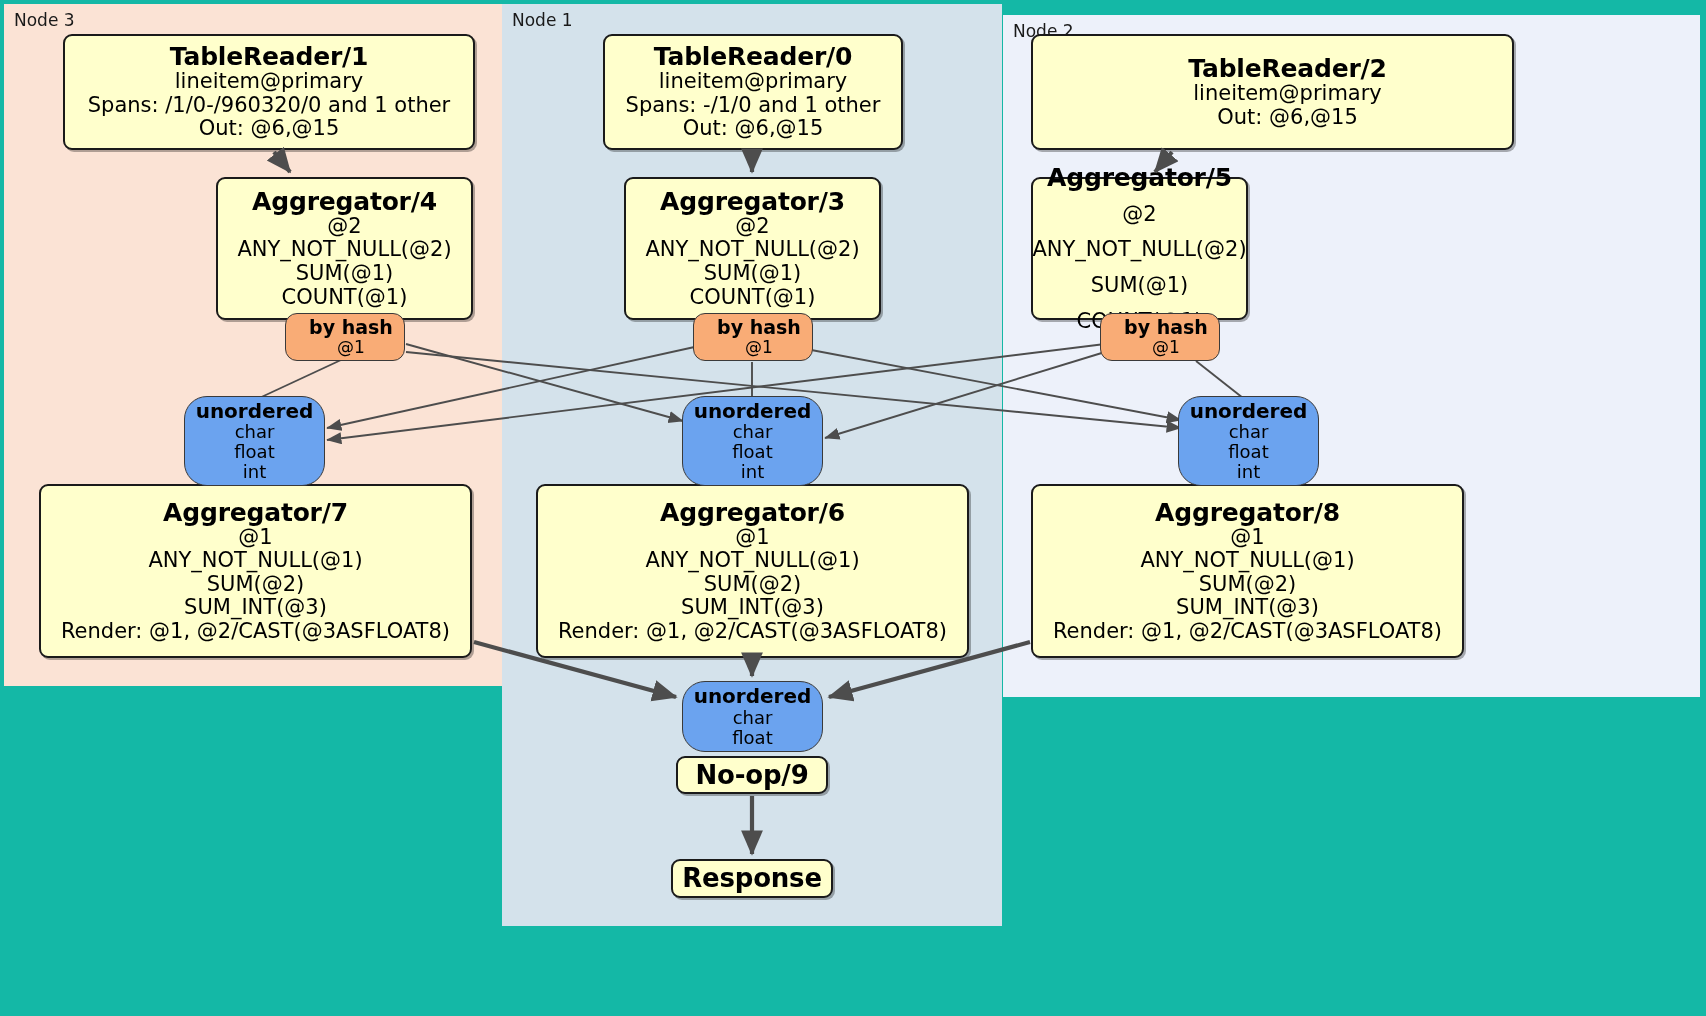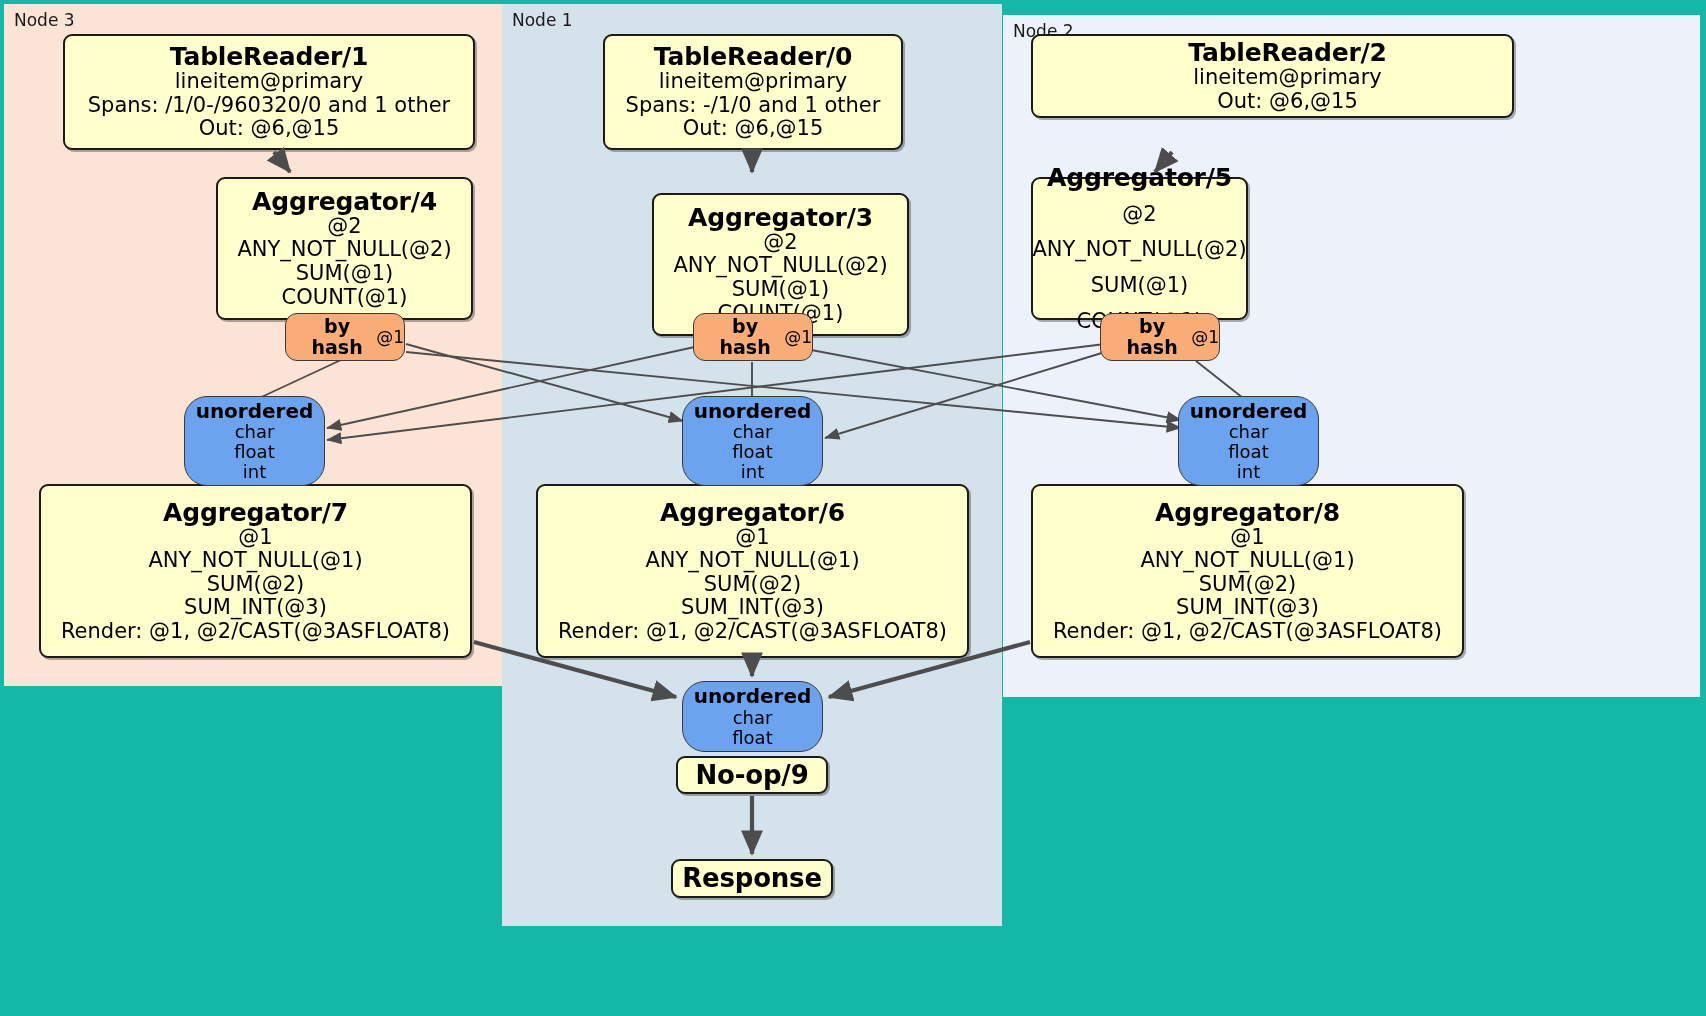--- a/index.html
+++ b/index.html
@@ -61,21 +61,21 @@
   .proc.small .title { font-size: 26px; }
 
   
   .router {
     position: absolute;
     box-sizing: border-box;
     background: #f9ac76;
     border: 1px solid #3a3a3a;
     border-radius: 12px;
     display: flex;
-    flex-direction: row;
+    flex-direction: column;
     align-items: center;
     justify-content: center;
     text-align: center;
     color: #000;
     z-index: 6;
     padding-left: 12px;
   }
   .router .title { font-weight: bold; font-size: 19px; line-height: 1.1; }
   .router .line  { font-size: 17px; line-height: 1.1; }
 
@@ -183,21 +183,21 @@
     <div class="line">Render: @1, @2/CAST(@3ASFLOAT8)</div>
   </div>
 
   <div class="proc" style="left:603px; top:34px; width:300px; height:116px;">
     <div class="title">TableReader/0</div>
     <div class="line">lineitem@primary</div>
     <div class="line">Spans: -/1/0 and 1 other</div>
     <div class="line">Out: @6,@15</div>
   </div>
 
-  <div class="proc" style="left:652px; top:177px; width:257px; height:143px;margin-top:16px;">
+  <div class="proc" style="left:624px; top:177px; width:257px; height:143px;">
     <div class="title">Aggregator/3</div>
     <div class="line">@2</div>
     <div class="line">ANY_NOT_NULL(@2)</div>
     <div class="line">SUM(@1)</div>
     <div class="line">COUNT(@1)</div>
   </div>
 
   <div class="router" style="left:693px; top:313px; width:120px; height:48px;">
     <div class="title">by hash</div>
     <div class="line">@1</div>
@@ -226,21 +226,21 @@
   </div>
 
   <div class="proc small" style="left:676px; top:756px; width:152px; height:38px;">
     <div class="title">No-op/9</div>
   </div>
 
   <div class="proc small" style="left:671px; top:859px; width:162px; height:39px;">
     <div class="title">Response</div>
   </div>
 
-  <div class="proc" style="left:1031px; top:34px; width:483px; height:84px;padding-left:38px;">
+  <div class="proc" style="left:1031px; top:34px; width:483px; height:116px;padding-left:38px;">
     <div class="title">TableReader/2</div>
     <div class="line">lineitem@primary</div>
     <div class="line">Out: @6,@15</div>
   </div>
 
   <div class="proc" style="left:1031px; top:177px; width:217px; height:143px;gap:12px;">
     <div class="title">Aggregator/5</div>
     <div class="line">@2</div>
     <div class="line">ANY_NOT_NULL(@2)</div>
     <div class="line">SUM(@1)</div>

